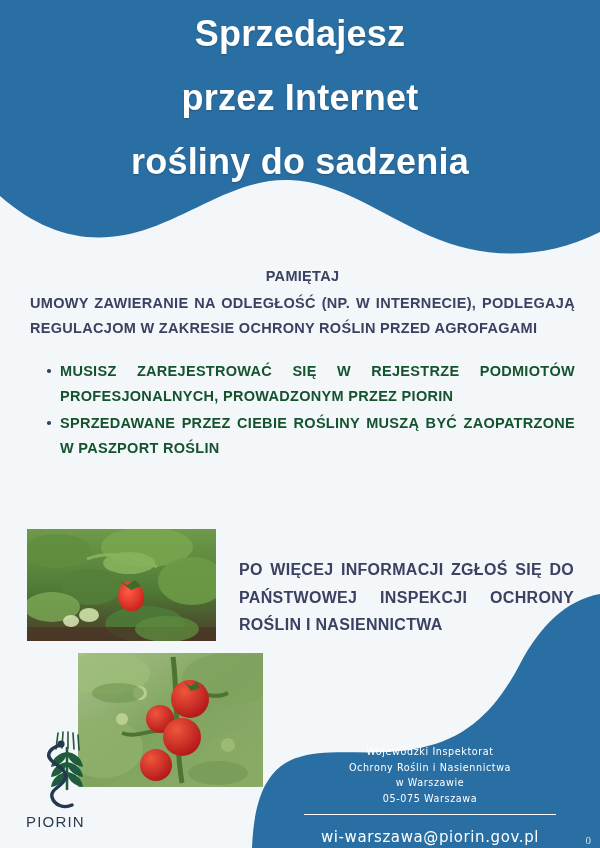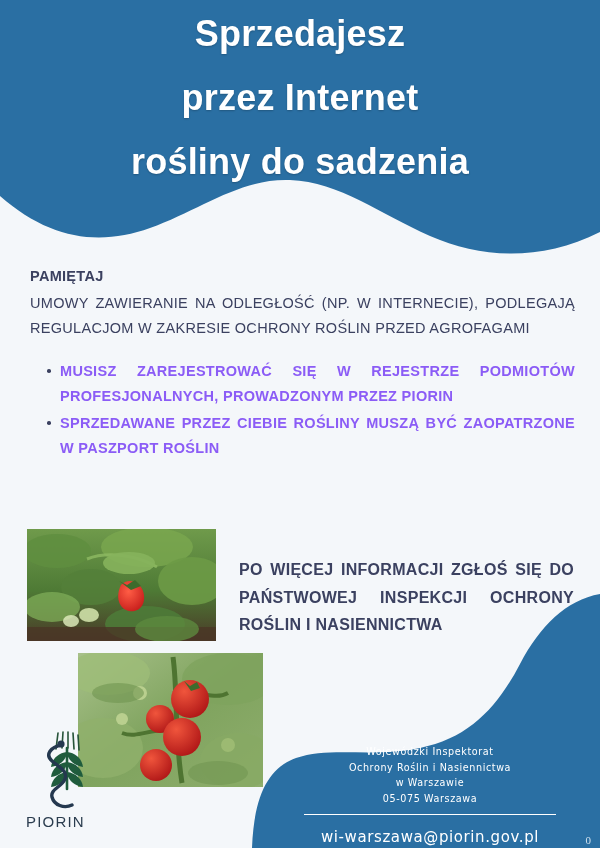--- a/index.html
+++ b/index.html
@@ -62,38 +62,39 @@
     top: 268px;
     width: 545px;
     z-index: 3;
   }
   .remember {
     color: #3b4160;
     font-size: 14.5px;
     font-weight: bold;
     letter-spacing: 0.3px;
     margin: 0 0 7px 0;
+    text-align: center;
   }
   .para {
     color: #3b4160;
     font-size: 14.5px;
-    font-weight: normal;
+    font-weight: bold;
     letter-spacing: 0.3px;
     line-height: 1.73;
     text-align: justify;
     margin: 0;
   }
   .bullets {
     margin: 18px 0 0 0;
     padding: 0 0 0 30px;
     list-style: none;
   }
   .bullets li {
     position: relative;
-    color: #8b5cf6;
+    color: #14532d;
     font-size: 14.5px;
     font-weight: bold;
     letter-spacing: 0.3px;
     line-height: 1.73;
     text-align: justify;
     margin: 0 0 2px 0;
   }
   .bullets li::before {
     content: "";
     position: absolute;

